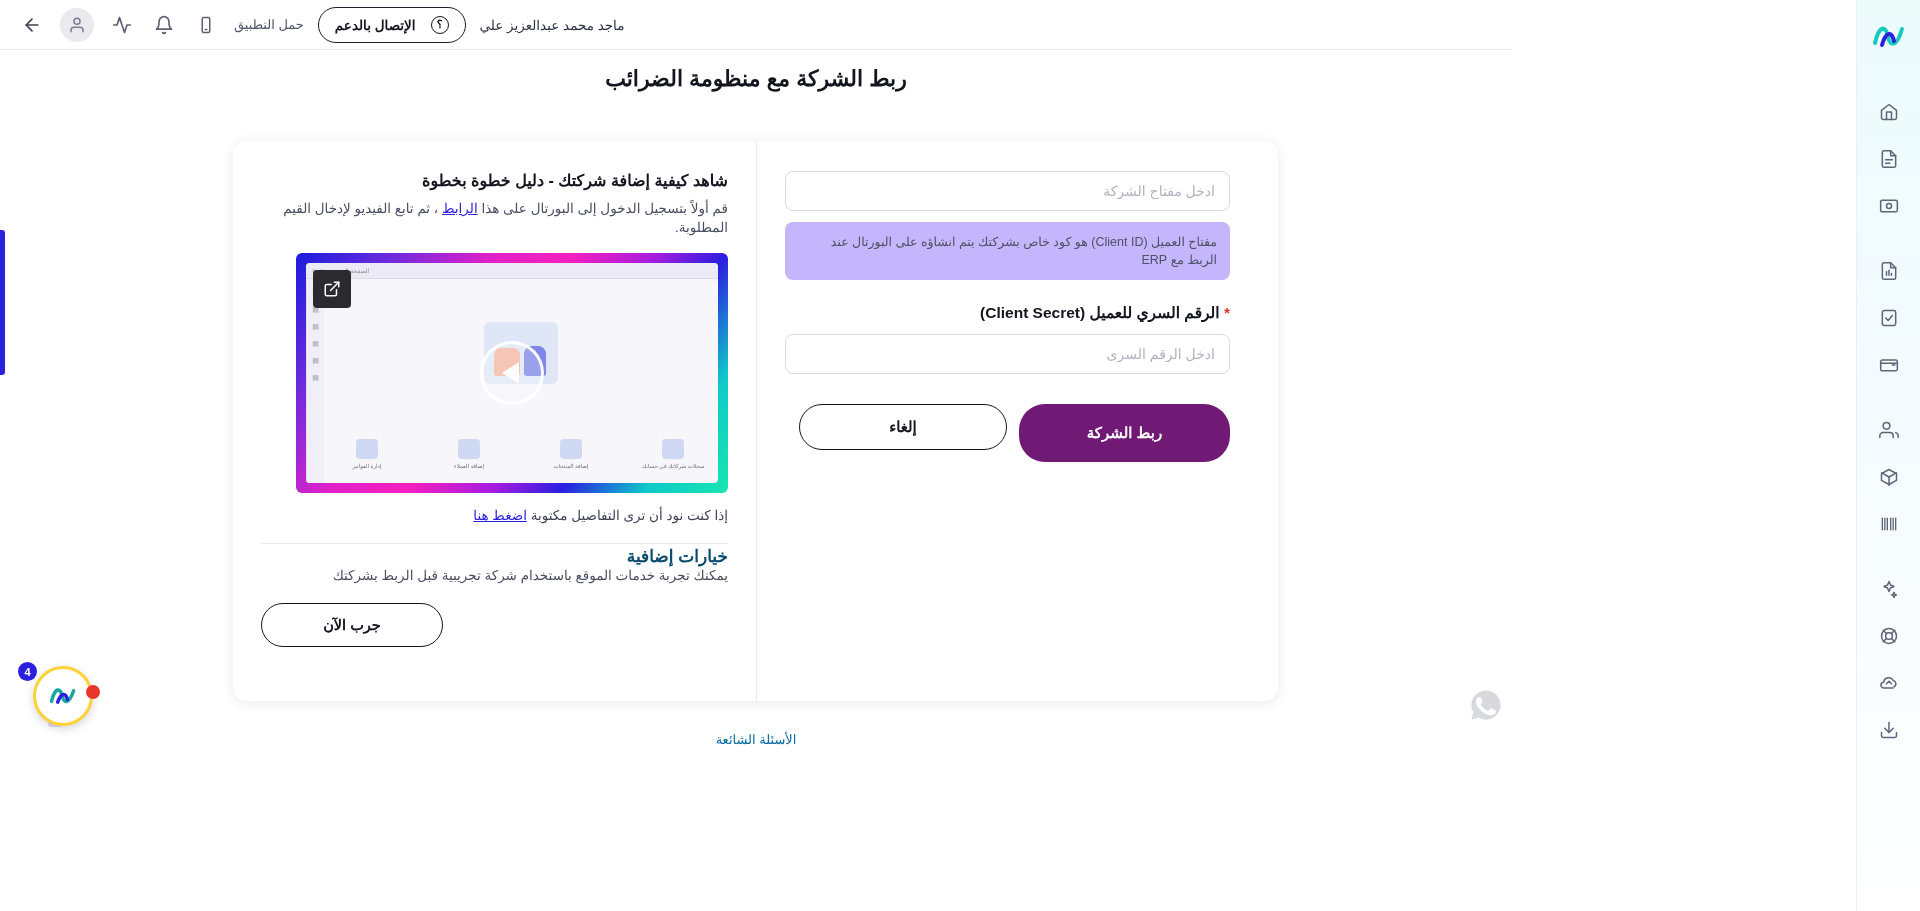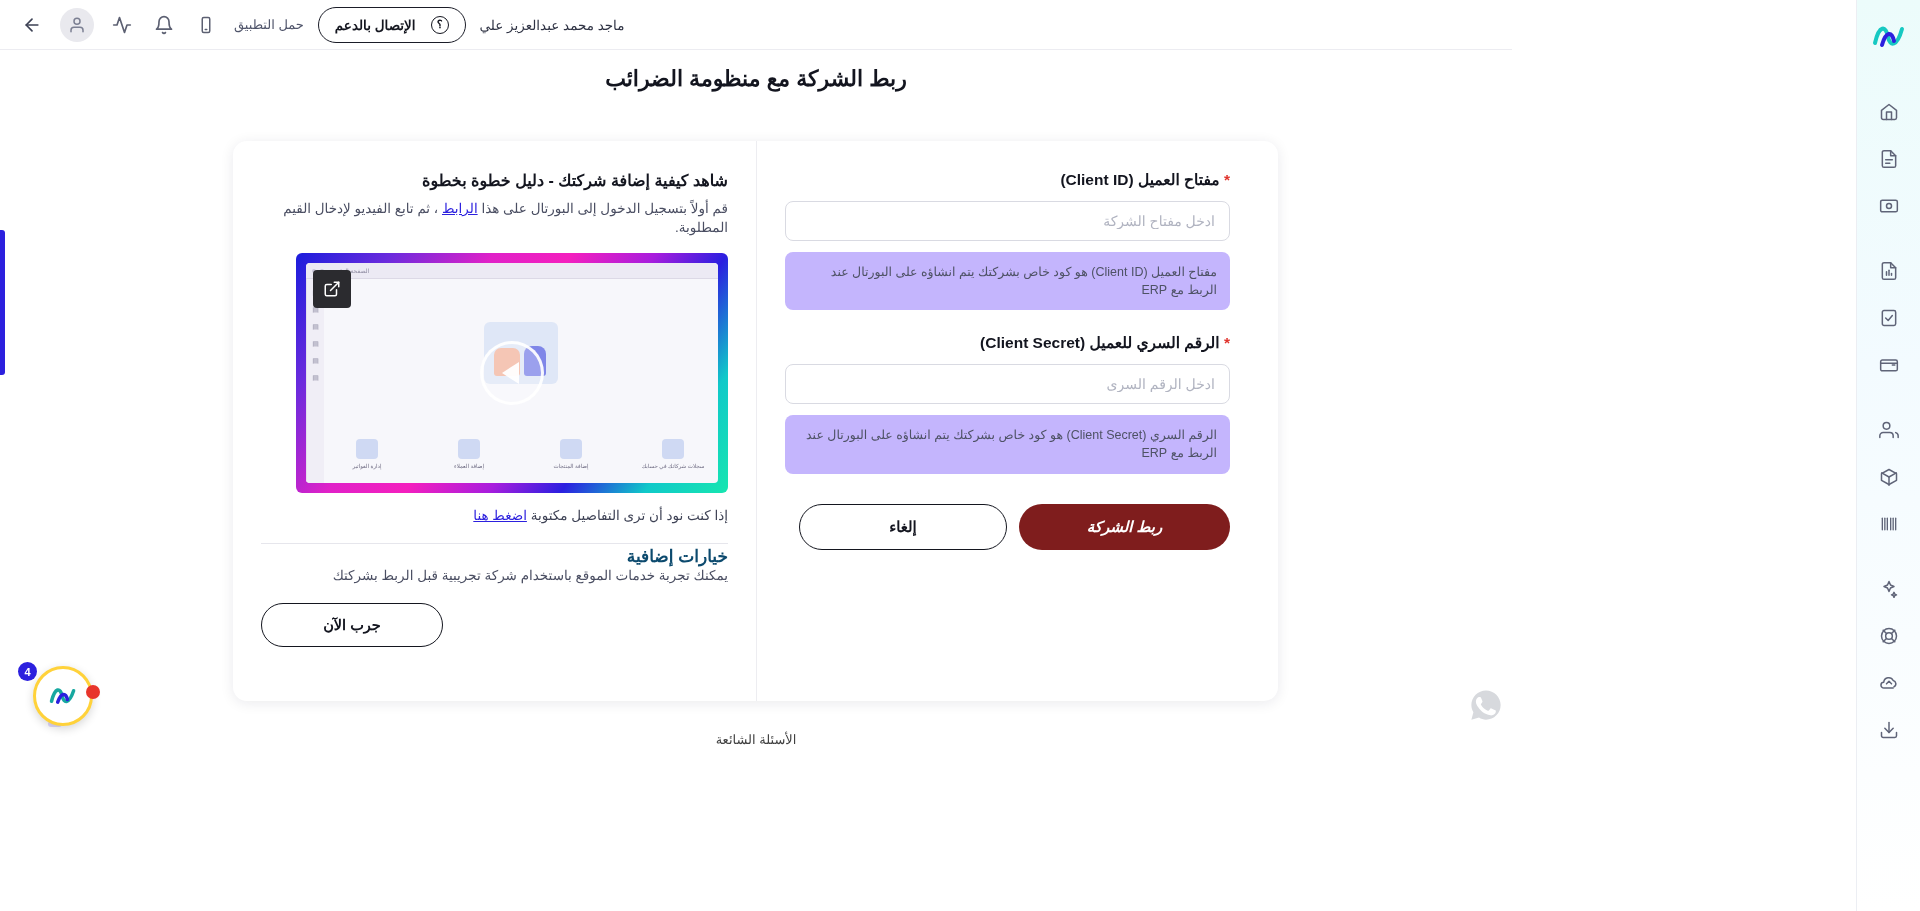--- a/index.html
+++ b/index.html
@@ -151,30 +151,29 @@
   }
   .field-block + .field-block { margin-top: 24px; }
 
   .actions {
     margin-top: 30px;
     display: flex;
     flex-direction: row;
     gap: 12px;
   }
   .btn-primary {
-    width: 211px; height: 46px;
-    background: #7f1d1d;
+    width: 211px; height: 58px;
+    background: #701a75;
     color: #ffffff;
     font-size: 15px;
     font-weight: bold;
     border: none;
     border-radius: 26px;
     cursor: pointer;
     font-family: "Liberation Sans", sans-serif;
-    font-style: italic;
   }
   .btn-outline {
     width: 208px; height: 46px;
     background: #ffffff;
     color: #13151f;
     font-size: 15px;
     font-weight: bold;
     border: 1.6px solid #14161f;
     border-radius: 26px;
     cursor: pointer;
@@ -352,21 +351,21 @@
     cursor: pointer;
     font-family: "Liberation Sans", sans-serif;
   }
 
   .footer-hint {
     position: absolute;
     top: 732px;
     left: 0; width: 1512px;
     text-align: center;
     font-size: 13px;
-    color: #404040;
+    color: #0369a1;
   }
 
   
   .accent-bar {
     position: absolute;
     top: 230px; left: 0;
     width: 5px; height: 145px;
     background: #2c20de;
     border-radius: 0 3px 3px 0;
   }
@@ -491,35 +490,30 @@
 
   <div class="page-title">ربط الشركة مع منظومة الضرائب</div>
 
   <div class="accent-bar"></div>
 
   <div class="card">
 
     <div class="col-form">
 
       <div class="field-block">
-        <div class="field-label">
-          <span class="req">*</span>
-          <span>مفتاح العميل (Client ID)</span>
-        </div>
         <input class="text-input" type="text" placeholder="ادخل مفتاح الشركة" style="">
         <div class="hint-box">مفتاح العميل (Client ID) هو كود خاص بشركتك يتم انشاؤه على البورتال عند الربط مع ERP</div>
       </div>
 
       <div class="field-block">
         <div class="field-label">
           <span class="req">*</span>
           <span>الرقم السري للعميل (Client Secret)</span>
         </div>
         <input class="text-input" type="text" placeholder="ادخل الرقم السرى" style="">
-        <div class="hint-box">الرقم السري (Client Secret) هو كود خاص بشركتك يتم انشاؤه على البورتال عند الربط مع ERP</div>
       </div>
 
       <div class="actions">
         <button class="btn-primary">ربط الشركة</button>
         <button class="btn-outline">إلغاء</button>
       </div>
     </div>
 
     <div class="col-guide">
       <div class="guide-title">شاهد كيفية إضافة شركتك - دليل خطوة بخطوة</div>

